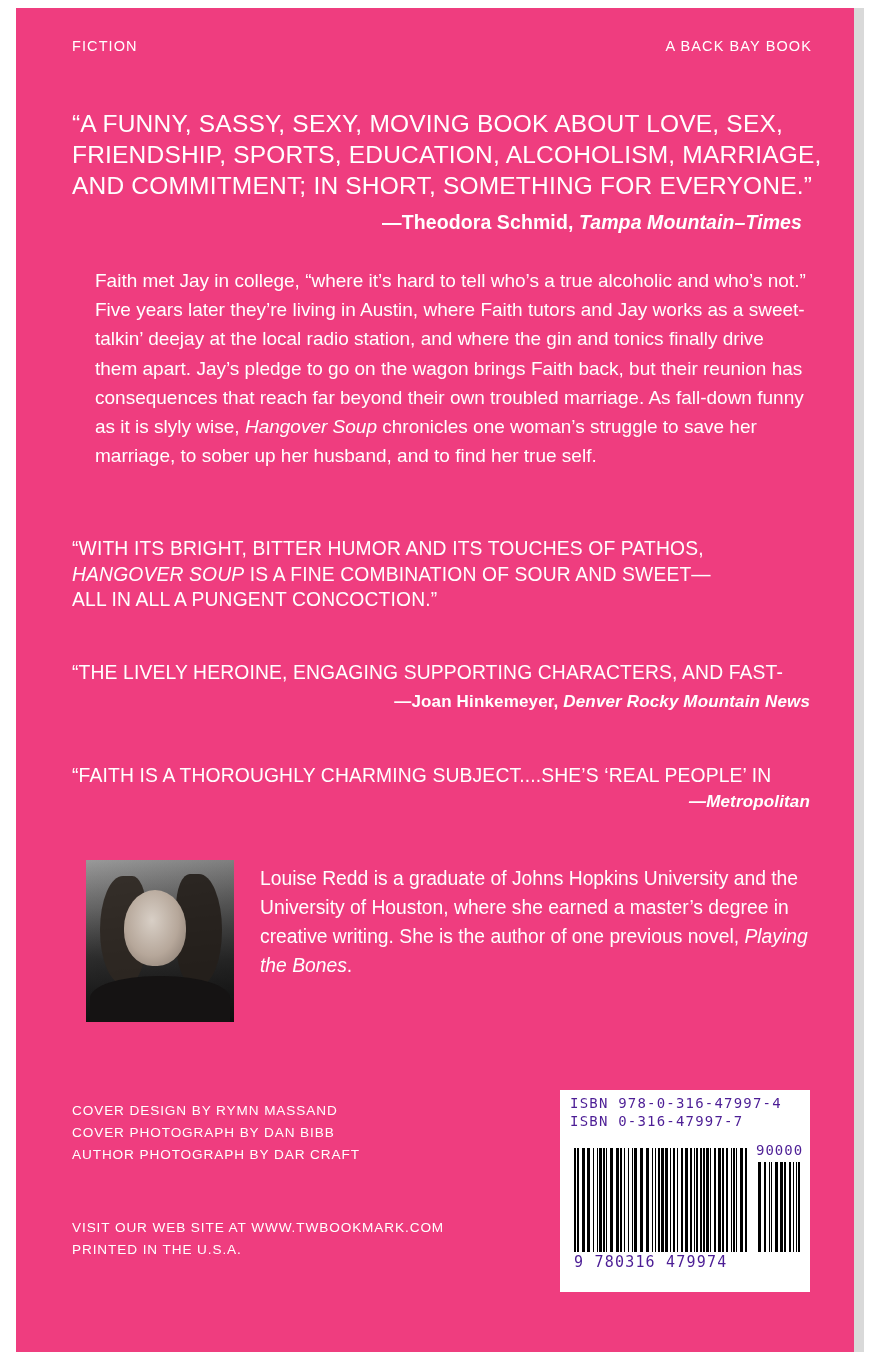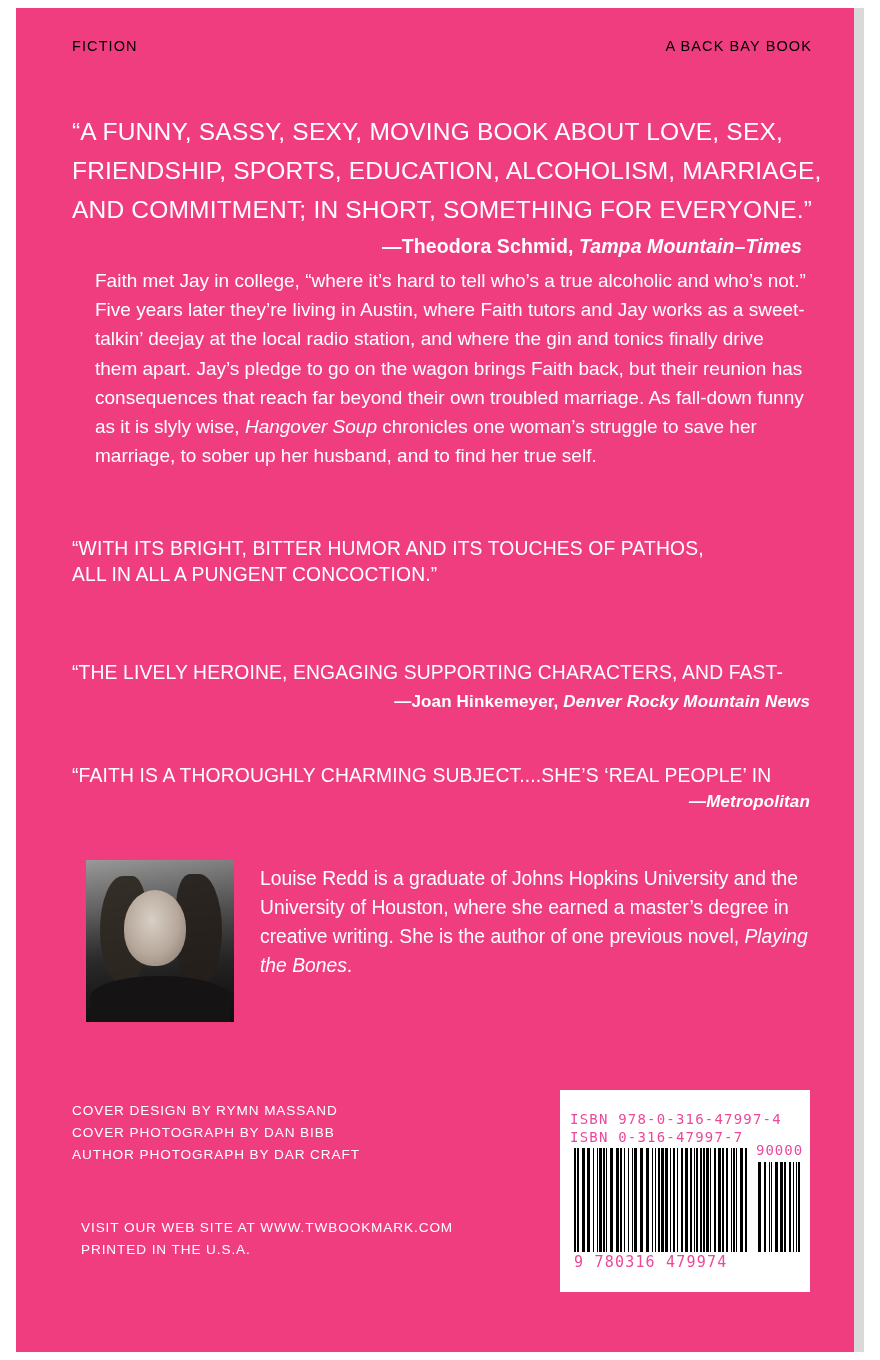--- a/index.html
+++ b/index.html
@@ -40,37 +40,37 @@
   }
 
   
   .header {
     position: absolute;
     top: 30px;
     left: 0;
     width: 740px;
     display: flex;
     justify-content: space-between;
-    color: #000000;
+    color: #ffffff;
     font-size: 14.5px;
     letter-spacing: 1.1px;
   }
 
   
   .main-quote {
     position: absolute;
     top: 100px;
     left: 0;
     width: 730px;
     color: #ffffff;
     font-size: 24.5px;
     line-height: 31px;
     letter-spacing: 0.2px;
   }
-  .main-quote .line { display: block; white-space: nowrap; margin-top: 8px; }
+  .main-quote .line { display: block; white-space: nowrap; }
   .attrib {
     text-align: right;
     font-weight: bold;
     font-size: 19.5px;
     margin-top: 6px;
     letter-spacing: 0.1px;
   }
   .attrib .ital { font-style: italic; }
 
   
@@ -185,35 +185,34 @@
     letter-spacing: 0.9px;
   }
   .website {
     position: absolute;
     left: 0;
     top: 1209px;
     color: #ffffff;
     font-size: 13.6px;
     line-height: 22px;
     letter-spacing: 0.9px;
-    margin-left: 9px;
   }
 
   
   .barcode-box {
     position: absolute;
     left: 488px;
     top: 1082px;
     width: 250px;
     height: 202px;
     background: #ffffff;
-    padding: 20px 10px 6px 10px;
+    padding: 4px 10px 6px 10px;
     box-sizing: border-box;
     font-family: "DejaVu Sans Mono", monospace;
-    color: #ec4899;
+    color: #4c1d95;
   }
   .isbn-line {
     font-size: 14px;
     letter-spacing: 1.2px;
     line-height: 18px;
   }
   .bars-main {
     position: absolute;
     left: 14px;
     top: 58px;
@@ -270,20 +269,21 @@
         <span class="ital">Tampa Mountain–Times</span>
       </div>
     </div>
 
     <div class="blurb">
       <span>Faith met Jay in college, “where it’s hard to tell who’s a true alcoholic and who’s not.” Five years later they’re living in Austin, where Faith tutors and Jay works as a sweet-talkin’ deejay at the local radio station, and where the gin and tonics finally drive them apart. Jay’s pledge to go on the wagon brings Faith back, but their reunion has consequences that reach far beyond their own troubled marriage. As fall-down funny as it is slyly wise, </span><em>Hangover Soup</em><span> chronicles one woman’s struggle to save her marriage, to sober up her husband, and to find her true self.</span>
     </div>
 
     <div class="review" id="review1">
       <span class="line">“WITH ITS BRIGHT, BITTER HUMOR AND ITS TOUCHES OF PATHOS,</span>
+      <span class="line"><em class="ital">HANGOVER SOUP</em> IS A FINE COMBINATION OF SOUR AND SWEET—</span>
       <span class="line">ALL IN ALL A PUNGENT CONCOCTION.”</span>
     </div>
 
     <div class="review" id="review2">
       <span class="line">“THE LIVELY HEROINE, ENGAGING SUPPORTING CHARACTERS, AND FAST-</span>
       <span class="cite"><span>—Joan Hinkemeyer, </span><span class="ital">Denver Rocky Mountain News</span></span>
     </div>
 
     <div class="review" id="review3">
       <span class="line">“FAITH IS A THOROUGHLY CHARMING SUBJECT....SHE’S ‘REAL PEOPLE’ IN</span>

